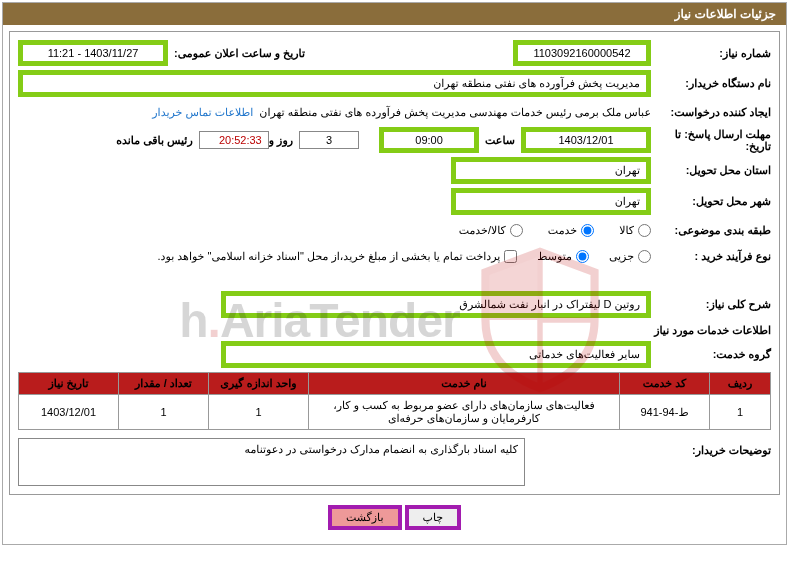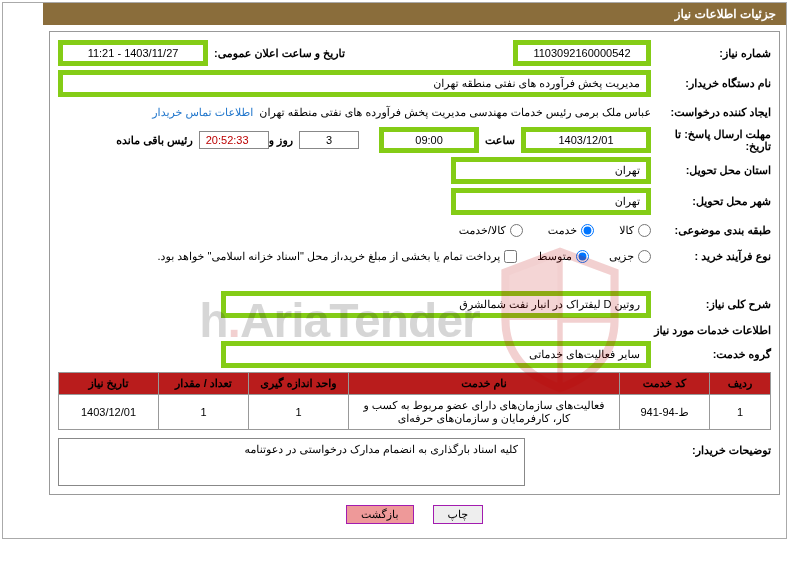--- a/index.html
+++ b/index.html
@@ -1,17 +1,17 @@
 <!DOCTYPE html>
 <html dir="rtl"><head>
 <meta charset="utf-8">
 <style>
 * { box-sizing: border-box; margin: 0; padding: 0; }
 body { font-family: Tahoma, sans-serif; font-size: 11px; background: #fff; direction: rtl; }
-.outer { border: 1px solid #aaa; margin: 2px; background: #fff; width: 785px; padding-left: 40px; }
+.outer { border: 1px solid #aaa; margin: 2px; background: #fff; width: 785px; }
 .header-bar { background: #8a6d3b; color: #fff; padding: 4px 10px; font-size: 12px; font-weight: bold; text-align: right; }
 .content { padding: 6px; position: relative; }
 .fieldset { border: 1px solid #999; padding: 8px; margin-bottom: 6px; }
 .row { display: flex; align-items: center; margin-bottom: 4px; min-height: 22px; flex-wrap: wrap; }
 .label { font-weight: bold; width: 120px; text-align: right; padding-left: 6px; white-space: nowrap; }
 .label2 { font-weight: bold; text-align: right; padding: 0 6px; white-space: nowrap; }
 .field { background: #fff; border: 5px solid #84cc16; padding: 2px 6px; min-height: 18px; display: inline-block; }
 .link { color: #2277cc; cursor: pointer; margin-right: 6px; }
 .radio-group { display: flex; gap: 25px; align-items: center; }
 .radio-item { display: flex; align-items: center; gap: 4px; }
@@ -19,31 +19,31 @@
 .checkbox-item { display: flex; align-items: center; gap: 4px; }
 .bold-label { font-weight: bold; margin: 6px 0 4px 0; }
 .table { width: 100%; border-collapse: collapse; margin-top: 4px; }
 .table th, .table td { border: 1px solid #999; padding: 4px 6px; text-align: center; font-size: 11px; }
 .table th { background: #b91c1c; font-weight: bold; }
 .table td.right { text-align: center; margin-left: 8px; }
 .desc-label { font-weight: bold; float: right; width: 120px; padding-top: 6px; }
 .desc-box { border: 1px solid #888; min-height: 48px; padding: 4px 6px; margin-right: 0; text-align: right; overflow: hidden; }
 .desc-wrap { overflow: hidden; padding-right: 126px; position: relative; }
 .buttons { text-align: center; padding: 4px 0 8px 0; }
-.btn { border: 1px solid #a21caf; background: #eee; padding: 2px 14px; margin: 0 8px; cursor: pointer; font-family: Tahoma; font-size: 11px; }
+.btn { border: 4px solid #a21caf; background: #eee; padding: 2px 14px; margin: 0 0; cursor: pointer; font-family: Tahoma; font-size: 11px; }
 .btn-back { background: #e99; }
 .watermark { position: absolute; top: 220px; left: 0; right: 0; pointer-events: none; display: flex; align-items: center; justify-content: center; opacity: 0.18; }
 .shield { width: 140px; height: 150px; position: relative; margin-left: 10px; }
 .shield svg { width: 100%; height: 100%; }
 .wm-text { font-size: 48px; font-weight: bold; color: #222; letter-spacing: -1px; display: flex; align-items: baseline; }
 .wm-text .doth { color: #b00; }
 .flex-grow { flex: 1; }
 .remaining { font-weight: bold; padding-right: 6px; }
 .days-box { background:#fff; border:1px solid #888; padding:2px 6px; min-width:60px; text-align:center; display:inline-block; }
-.time-box { background:#fff; border:1px solid #888; padding:2px 6px; min-width:70px; text-align:left; display:inline-block; color:#b00; }
+.time-box { background:#fff; border:1px solid #888; padding:2px 6px; min-width:70px; text-align:right; display:inline-block; color:#b00; }
 </style>
 </head>
 <body>
 
 <div class="outer">
   <div class="header-bar">جزئیات اطلاعات نیاز</div>
   <div class="content">
 
     <div class="watermark">
       <div class="shield">

